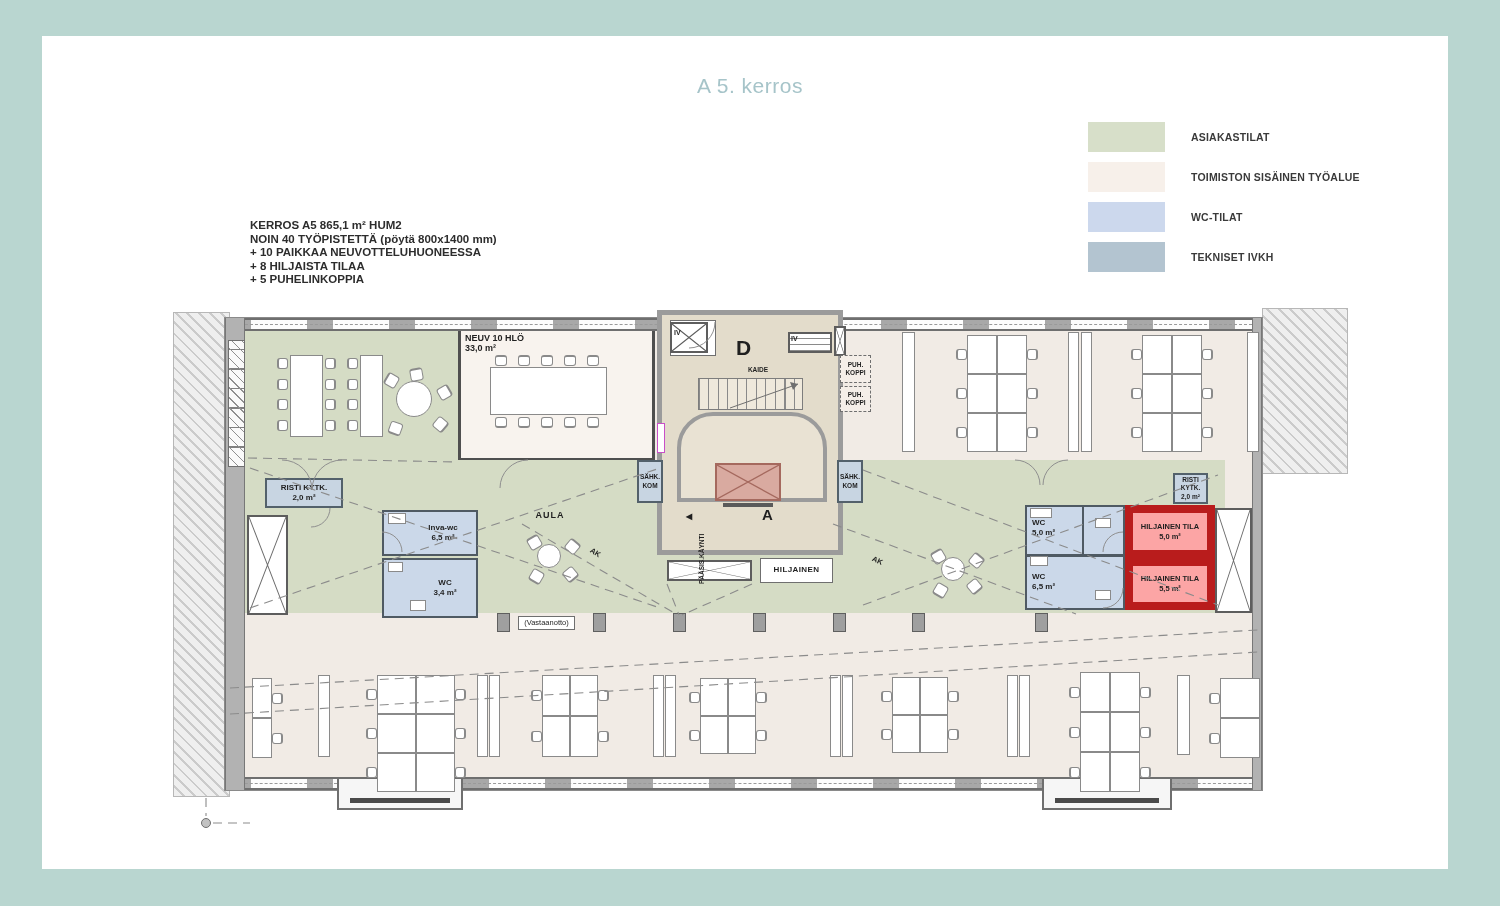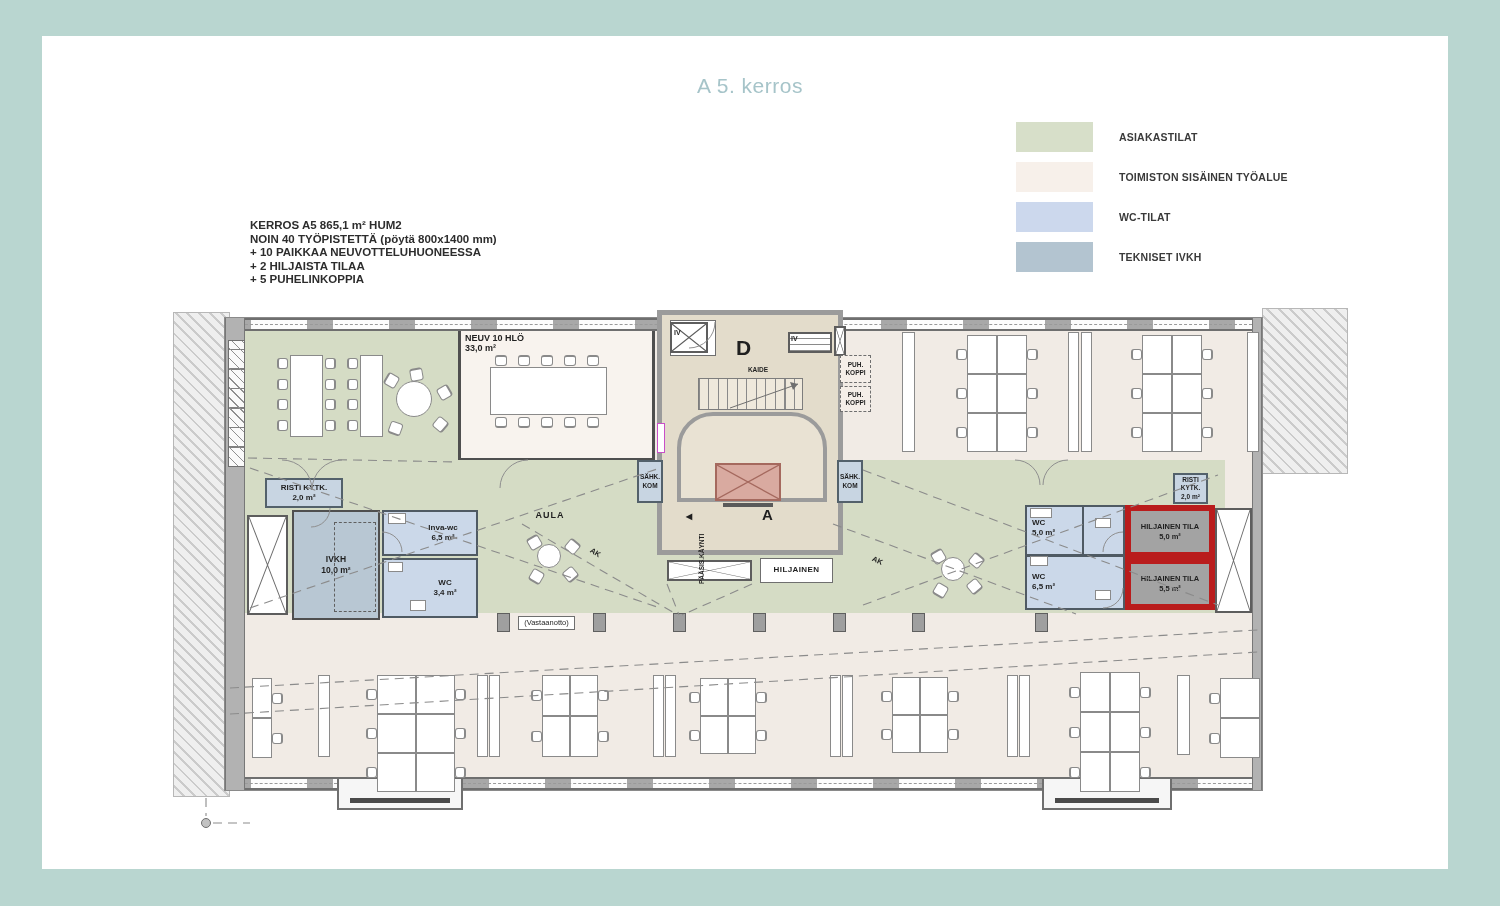--- a/index.html
+++ b/index.html
@@ -12,42 +12,42 @@
   .abs{position:absolute;}
   #card{
     position:absolute;left:42px;top:36px;width:1406px;height:833px;
     background:#ffffff;
   }
   #title{
     position:absolute;left:0;right:0;top:74px;text-align:center;
     font-size:21px;color:#a6c4c9;letter-spacing:0.5px;
   }
   
-  .legend-row{position:absolute;left:1016px;width:330px;height:30px;}
+  .legend-row{position:absolute;left:1088px;width:330px;height:30px;}
   .legend-swatch{position:absolute;left:0;top:0;width:77px;height:30px;}
   .legend-label{position:absolute;left:103px;top:9px;font-size:10.5px;font-weight:600;color:#3a3a3a;letter-spacing:0.2px;}
   
   #info{position:absolute;left:250px;top:219px;font-size:11.5px;font-weight:600;color:#2d2d2d;line-height:1.18;}
   
   #plan{position:absolute;left:170px;top:300px;width:1185px;height:545px;}
   .hatch{background:repeating-linear-gradient(45deg,#efefef 0 6px,#cbcbcb 6px 8px);border:1px solid #b7b7b7;}
   #base{left:55px;top:18px;width:1037px;height:472px;background:#f1ebe5;outline:1px solid #8a8a8a;}
   .zone-green{background:#d5dcc5;}
   .wall-h{background:repeating-linear-gradient(90deg,#a8a8a8 0 26px,#fdfdfd 26px 82px);border-top:2px solid #6f6f6f;border-bottom:2px solid #6f6f6f;box-sizing:border-box;}
   .wall-dash{position:absolute;left:0;right:0;top:45%;border-top:1px dashed #9a9a9a;}
   .wall-v{background:#b2b2b2;border-left:1px solid #777;border-right:1px solid #777;box-sizing:border-box;}
   .closets{background:
      repeating-linear-gradient(45deg,transparent 0 6px,#909090 6px 7px),
      repeating-linear-gradient(0deg,#fafafa 0 18px,#808080 18px 19.5px);
      border:1px solid #707070;}
   .room{box-sizing:border-box;display:flex;align-items:center;justify-content:center;text-align:center;}
   .wc{background:#cbd8e9;border:2px solid #4f5a63;}
   .tech{background:#b8c7d3;border:2.5px solid #4f4f4f;}
   .tech-light{background:#c8d5e2;border:2px solid #53616b;}
-  .greenroom{background:#a3a3a3;border:6px solid #b91c1c;}
+  .greenroom{background:#fca5a5;border:8px solid #b91c1c;}
   .whiteroom{background:#ffffff;border:1.5px solid #6f6f6f;}
   .rlabel{font-weight:700;color:#1f1f1f;line-height:1.3;}
   .ln{display:block;}
   .xbox{background:#ffffff;border:2px solid #5d5d5d;box-sizing:border-box;}
   .xbox svg,.redbox svg{position:absolute;inset:0;width:100%;height:100%;}
   .redbox{background:#d9aaa0;border:2px solid #a5695e;box-sizing:border-box;}
   .lbl{position:absolute;font-weight:700;color:#1f1f1f;}
   .booth{background:#f4eee8;border:1.5px dashed #6f6f6f;box-sizing:border-box;display:flex;align-items:center;justify-content:center;text-align:center;}
   #core{left:487px;top:10px;width:186px;height:245px;background:#e3dccb;border:5px solid #9b9b9b;box-sizing:border-box;}
   #landing{left:507px;top:112px;width:150px;height:90px;background:#e9e2d3;border:4px solid #9b9b9b;border-radius:36px 36px 0 0;box-sizing:border-box;}
@@ -91,21 +91,21 @@
   <div class="legend-row" style="top:242px">
     <div class="legend-swatch" style="background:#b3c4d0"></div>
     <div class="legend-label">TEKNISET IVKH</div>
   </div>
 </div>
 
 <div id="info">
   <div>KERROS A5 865,1 m² HUM2</div>
   <div>NOIN 40 TYÖPISTETTÄ (pöytä 800x1400 mm)</div>
   <div>+ 10 PAIKKAA NEUVOTTELUHUONEESSA</div>
-  <div>+ 2 HILJAISTA TILAA</div>
+  <div>+ 8 HILJAISTA TILAA</div>
   <div>+ 5 PUHELINKOPPIA</div>
 </div>
 
 <div id="plan">
 
   <div class="abs hatch" style="left:3px;top:12px;width:55px;height:483px"></div>
   <div class="abs hatch" style="left:1092px;top:8px;width:84px;height:164px"></div>
 
   <div class="abs" id="base"></div>
 
@@ -171,27 +171,20 @@
     <span class="rlabel" style="font-size:6.5px">SÄHK. KOM</span>
   </div>
   <div class="abs room tech-light" style="left:667px;top:160px;width:26px;height:43px">
     <span class="rlabel" style="font-size:6.5px">SÄHK. KOM</span>
   </div>
 
   <div class="abs room tech-light" style="left:95px;top:178px;width:78px;height:30px">
     <div class="rlabel" style="font-size:8px">
       <span class="ln">RISTI KYTK.</span>
       <span class="ln">2,0 m²</span>
-    </div>
-  </div>
-  <div class="abs room tech" style="left:122px;top:210px;width:88px;height:110px">
-    <div class="abs" style="left:40px;top:10px;width:40px;height:88px;border:1px dashed #5f5f5f"></div>
-    <div class="rlabel" style="font-size:8.5px">
-      <span class="ln">IVKH</span>
-      <span class="ln">10,0 m²</span>
     </div>
   </div>
   <div class="abs room wc" style="left:212px;top:210px;width:96px;height:46px">
     <div class="rlabel" style="font-size:8px;margin-left:26px">
       <span class="ln">Inva-wc</span>
       <span class="ln">6,5 m²</span>
     </div>
   </div>
   <div class="abs room wc" style="left:212px;top:258px;width:96px;height:60px">
     <div class="rlabel" style="font-size:8px;margin-left:30px">

